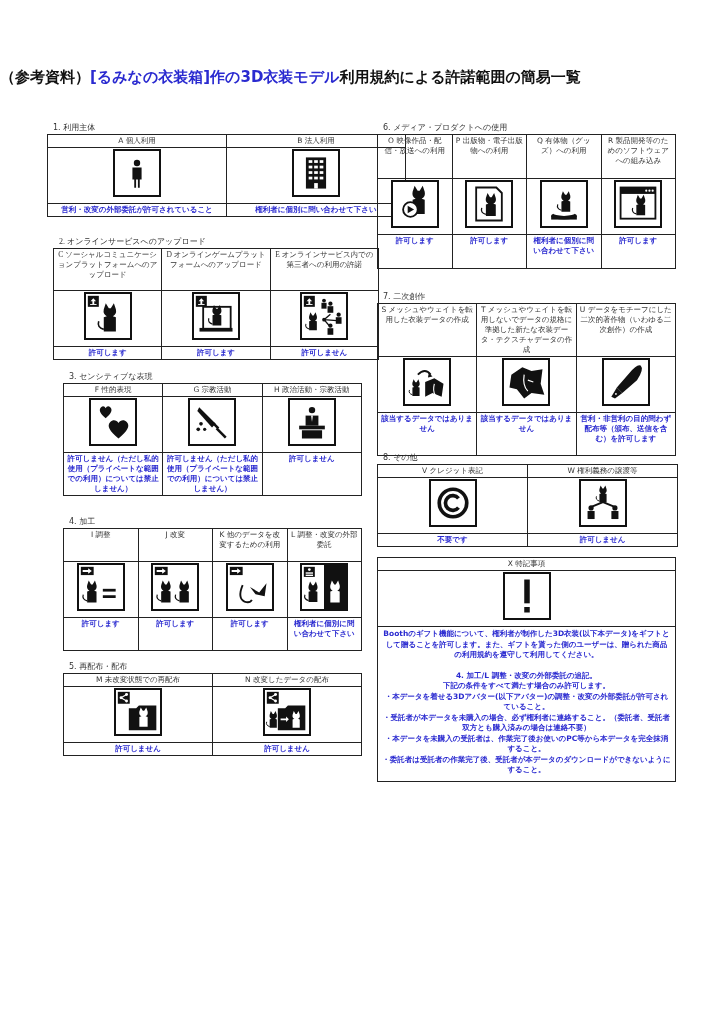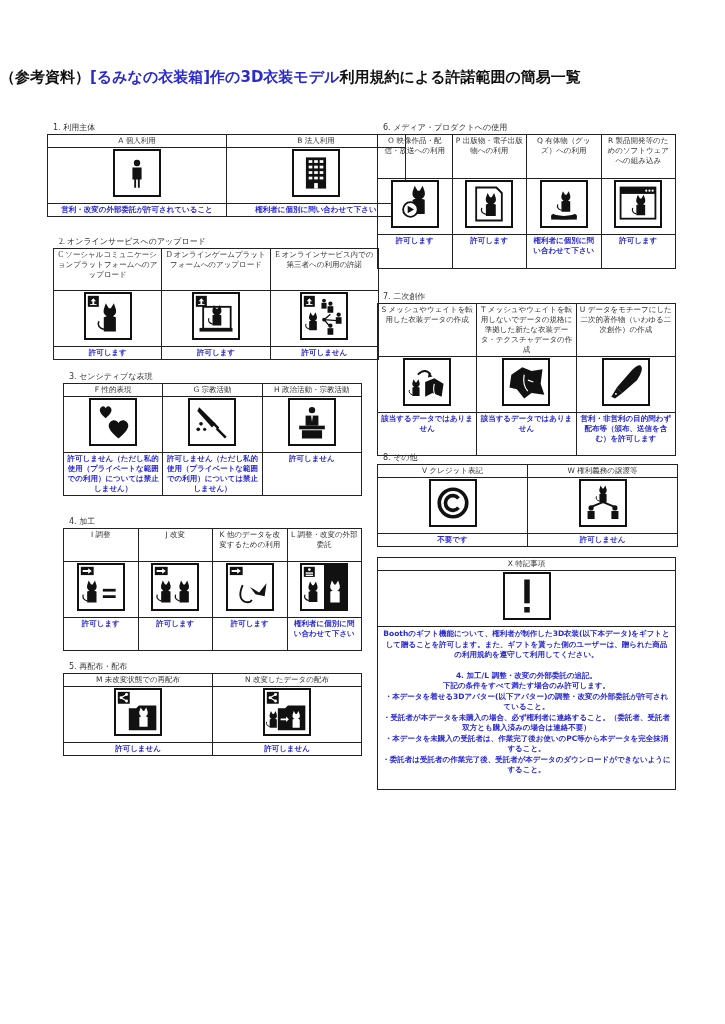--- a/index.html
+++ b/index.html
@@ -478,21 +478,21 @@
           <svg viewBox="0 0 48 48">
                 <rect x="21" y="6" width="6" height="26" fill="#111"></rect>
                 <rect x="21" y="36" width="6" height="6" fill="#111"></rect>
               </svg>
         </span>
       </td>
     </tr>
     <tr>
       <td style="padding:0">
         <div class="note">Boothのギフト機能について、権利者が制作した3D衣装(以下本データ)をギフトとして贈ることを許可します。また、ギフトを貰った側のユーザーは、贈られた商品の利用規約を遵守して利用してください。</div>
-        <div class="note" style="padding-top:8px; padding-bottom:13px">
+        <div class="note" style="padding-top:8px; padding-bottom:5px">
           <div>4. 加工/L 調整・改変の外部委託の追記。</div>
           <div>下記の条件をすべて満たす場合のみ許可します。</div>
           <div>・本データを着せる3Dアバター(以下アバター)の調整・改変の外部委託が許可されていること。</div>
           <div>・受託者が本データを未購入の場合、必ず権利者に連絡すること。（委託者、受託者双方とも購入済みの場合は連絡不要）</div>
           <div>・本データを未購入の受託者は、作業完了後お使いのPC等から本データを完全抹消すること。</div>
           <div>・委託者は受託者の作業完了後、受託者が本データのダウンロードができないようにすること。</div>
         </div>
       </td>
     </tr>
   </tbody>

